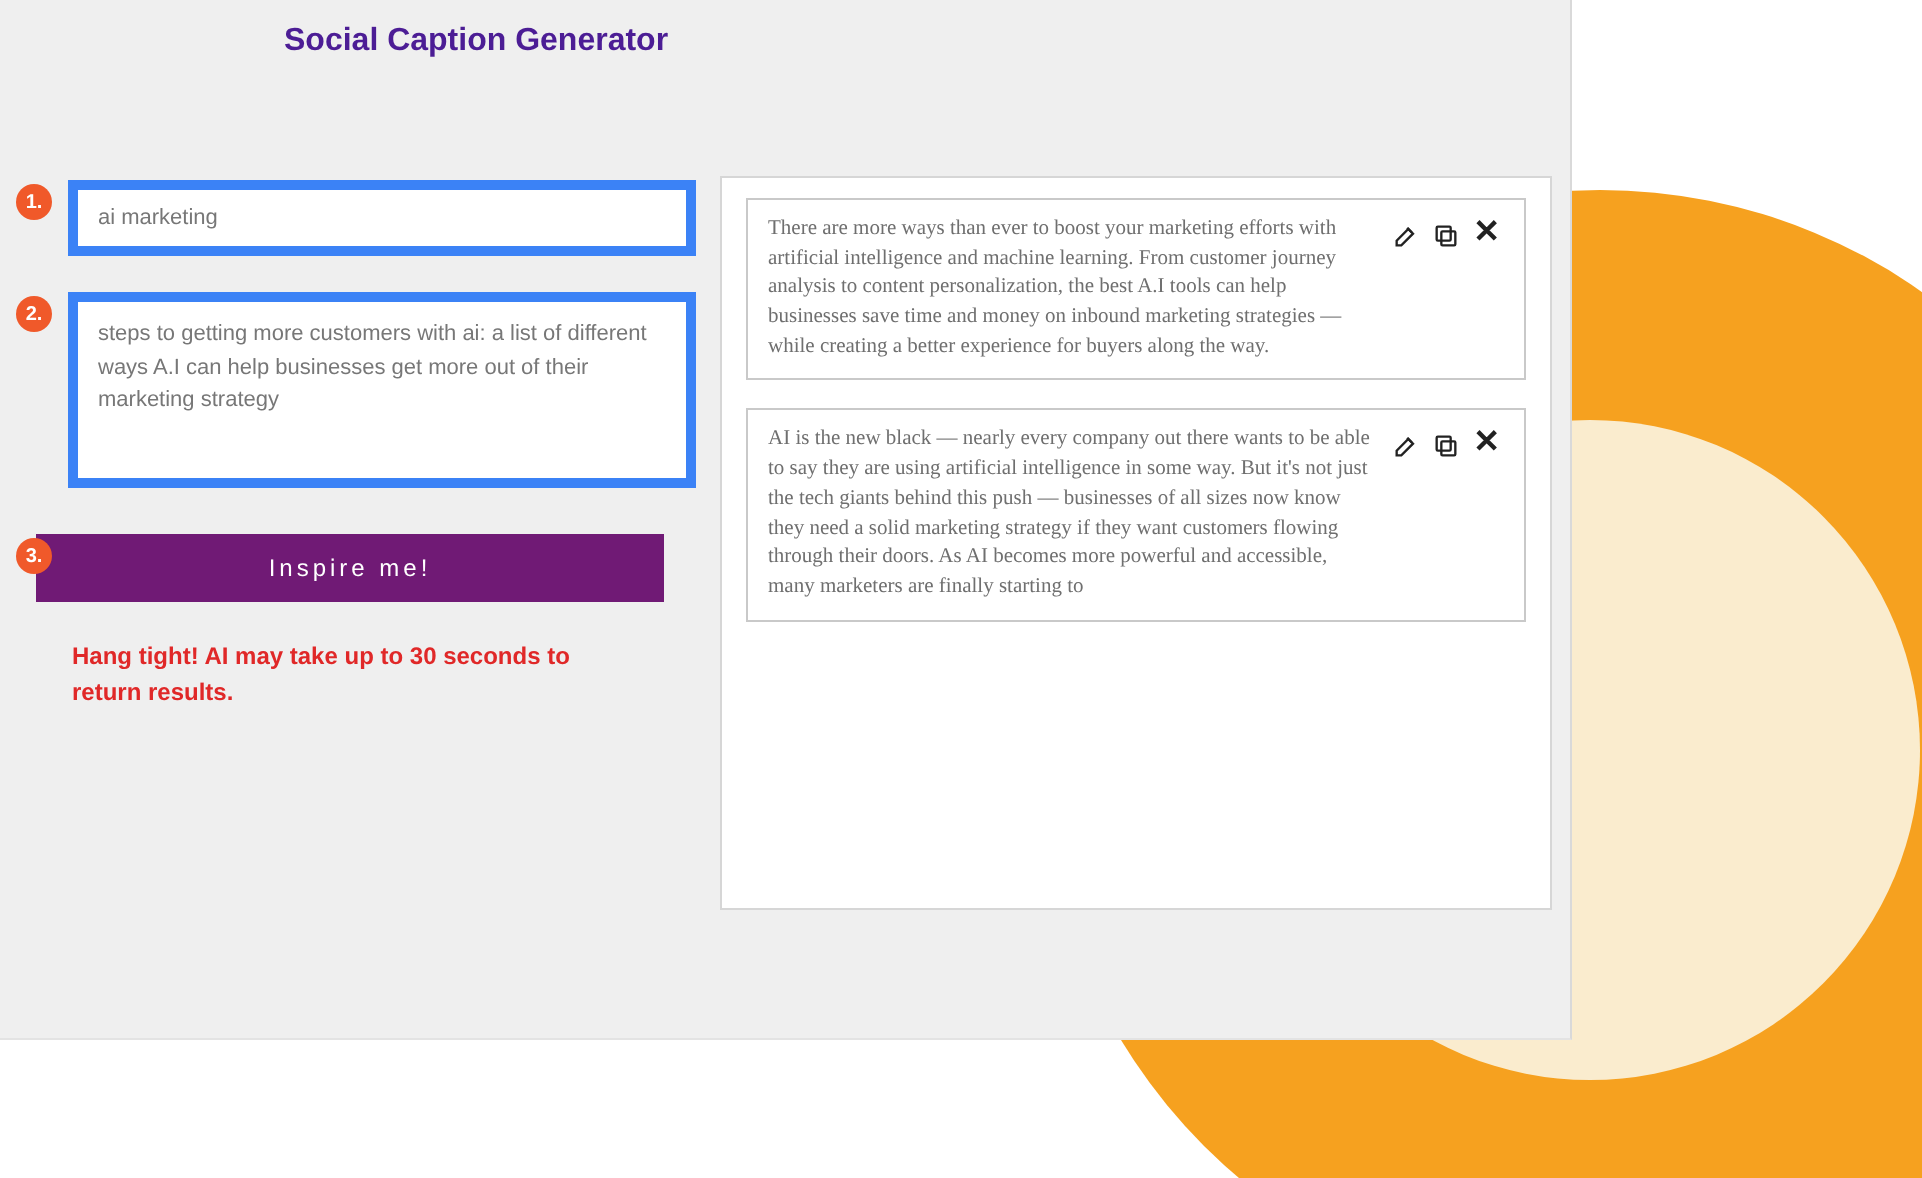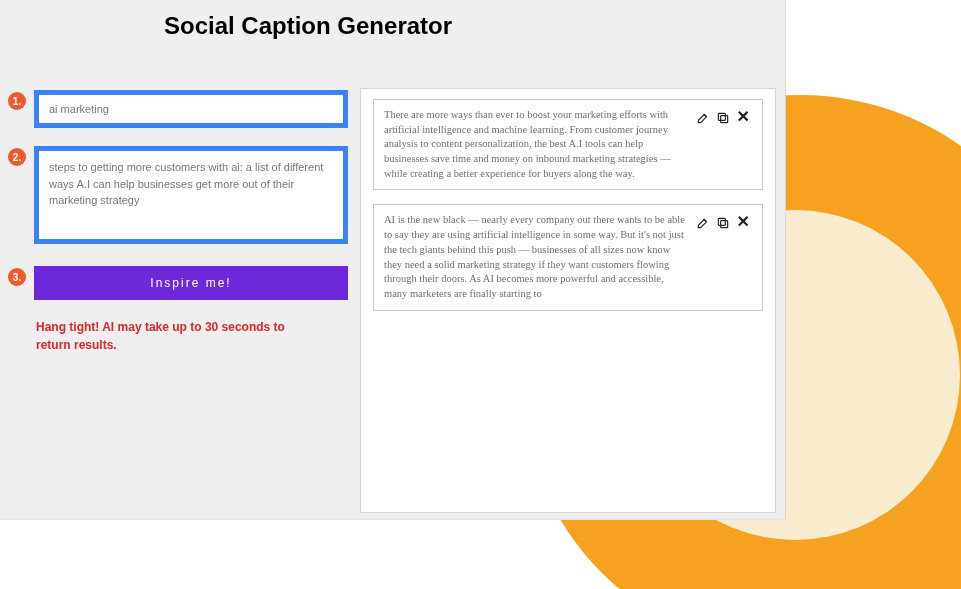--- a/index.html
+++ b/index.html
@@ -27,24 +27,24 @@
     top: 0; left: 0;
     width: 786px; height: 520px;
     background: #efefef;
     z-index: 1;
     border-right: 1px solid #d9d9d9;
     border-bottom: 1px solid #e3e3e3;
   }
 
   .page-title {
     position: absolute;
-    top: 12px; left: 164px;
-    font-size: 24px;
+    top: 12px; left: 142px;
+    font-size: 16px;
     font-weight: 600;
-    color: #000000;
+    color: #4c1d95;
   }
 
   .left-col {
     position: absolute;
     top: 90px; left: 8px;
     width: 340px;
   }
 
   .step-row { position: relative; margin-bottom: 18px; }
 
@@ -70,44 +70,44 @@
     border: 5px solid #3b82f6;
     padding: 8px 10px;
     font-size: 11px;
     color: #777;
     font-family: inherit;
   }
   textarea.text-input { height: 98px; resize: none; line-height: 1.5; }
 
   .inspire-btn {
     width: 100%;
-    margin-left: 26px;
+    margin-left: 10px;
     width: calc(100% - 26px);
-    background: #6d28d9;
+    background: #701a75;
     color: #fff;
     border: none;
     padding: 10px 0;
     font-size: 12px;
     letter-spacing: 2px;
     cursor: pointer;
   }
 
   .status-text {
     margin-top: 18px;
     color: #e02828;
     font-size: 12px;
     font-weight: 600;
     line-height: 1.5;
     padding: 0 28px;
   }
 
   .results-panel {
     position: absolute;
     top: 88px; left: 360px;
-    width: 416px; height: 425px;
+    width: 416px; height: 367px;
     background: #fff;
     border: 1px solid #d6d6d6;
     padding: 10px 12px;
   }
 
   .result-card {
     border: 1px solid #c9c9c9;
     padding: 8px 10px;
     margin-bottom: 14px;
     position: relative;

